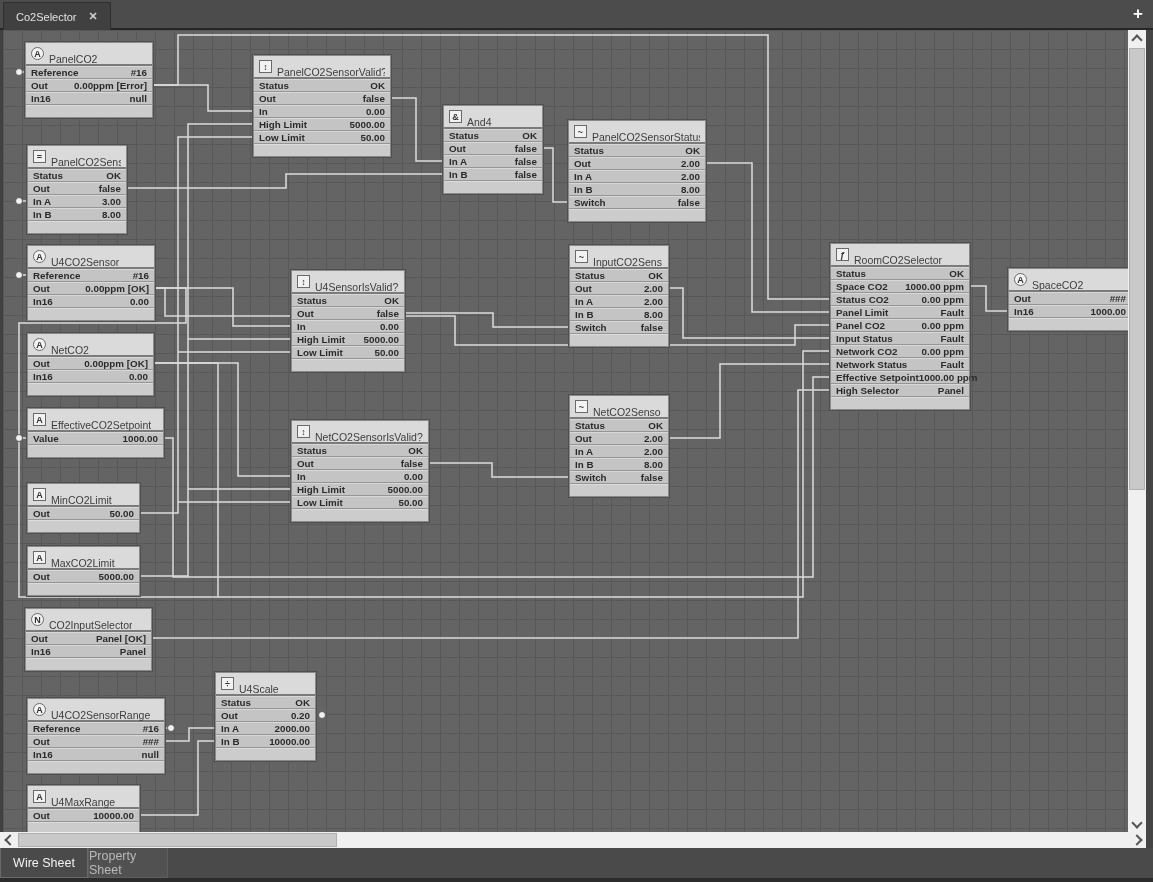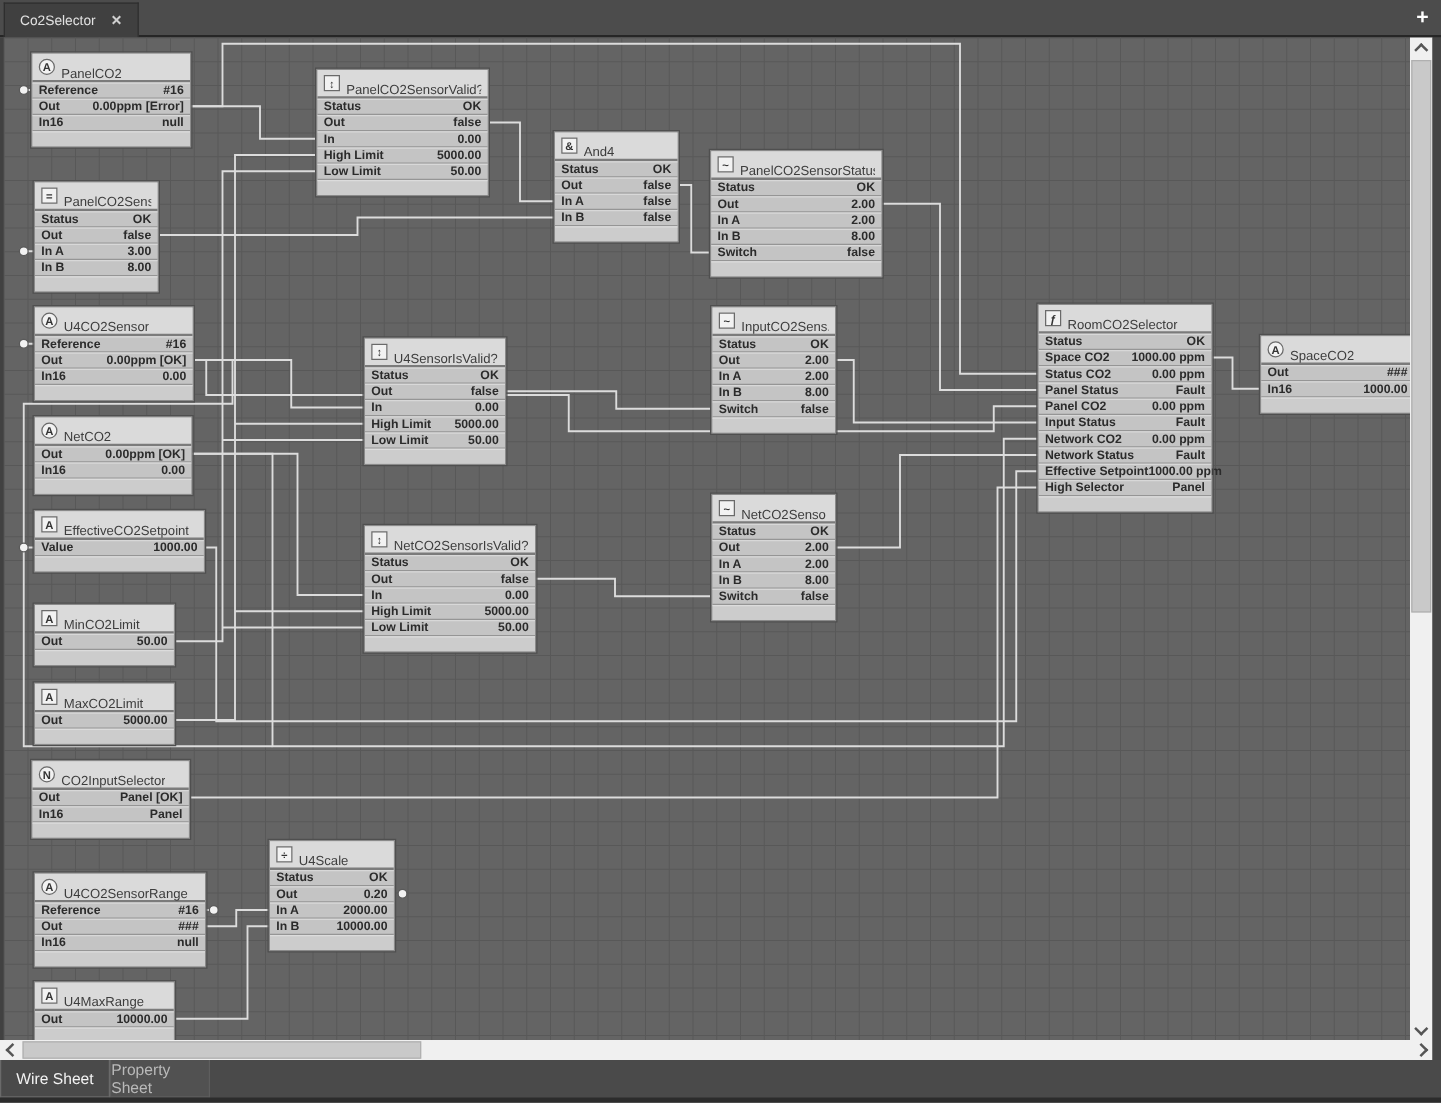--- a/index.html
+++ b/index.html
@@ -482,21 +482,21 @@
         </div>
         <div class="br">
           <span class="rl">Space CO2</span>
           <span class="rv">1000.00 ppm</span>
         </div>
         <div class="br">
           <span class="rl">Status CO2</span>
           <span class="rv">0.00 ppm</span>
         </div>
         <div class="br">
-          <span class="rl">Panel Status</span>
+          <span class="rl">Panel Limit</span>
           <span class="rv">Fault</span>
         </div>
         <div class="br">
           <span class="rl">Panel CO2</span>
           <span class="rv">0.00 ppm</span>
         </div>
         <div class="br">
           <span class="rl">Input Status</span>
           <span class="rv">Fault</span>
         </div>

